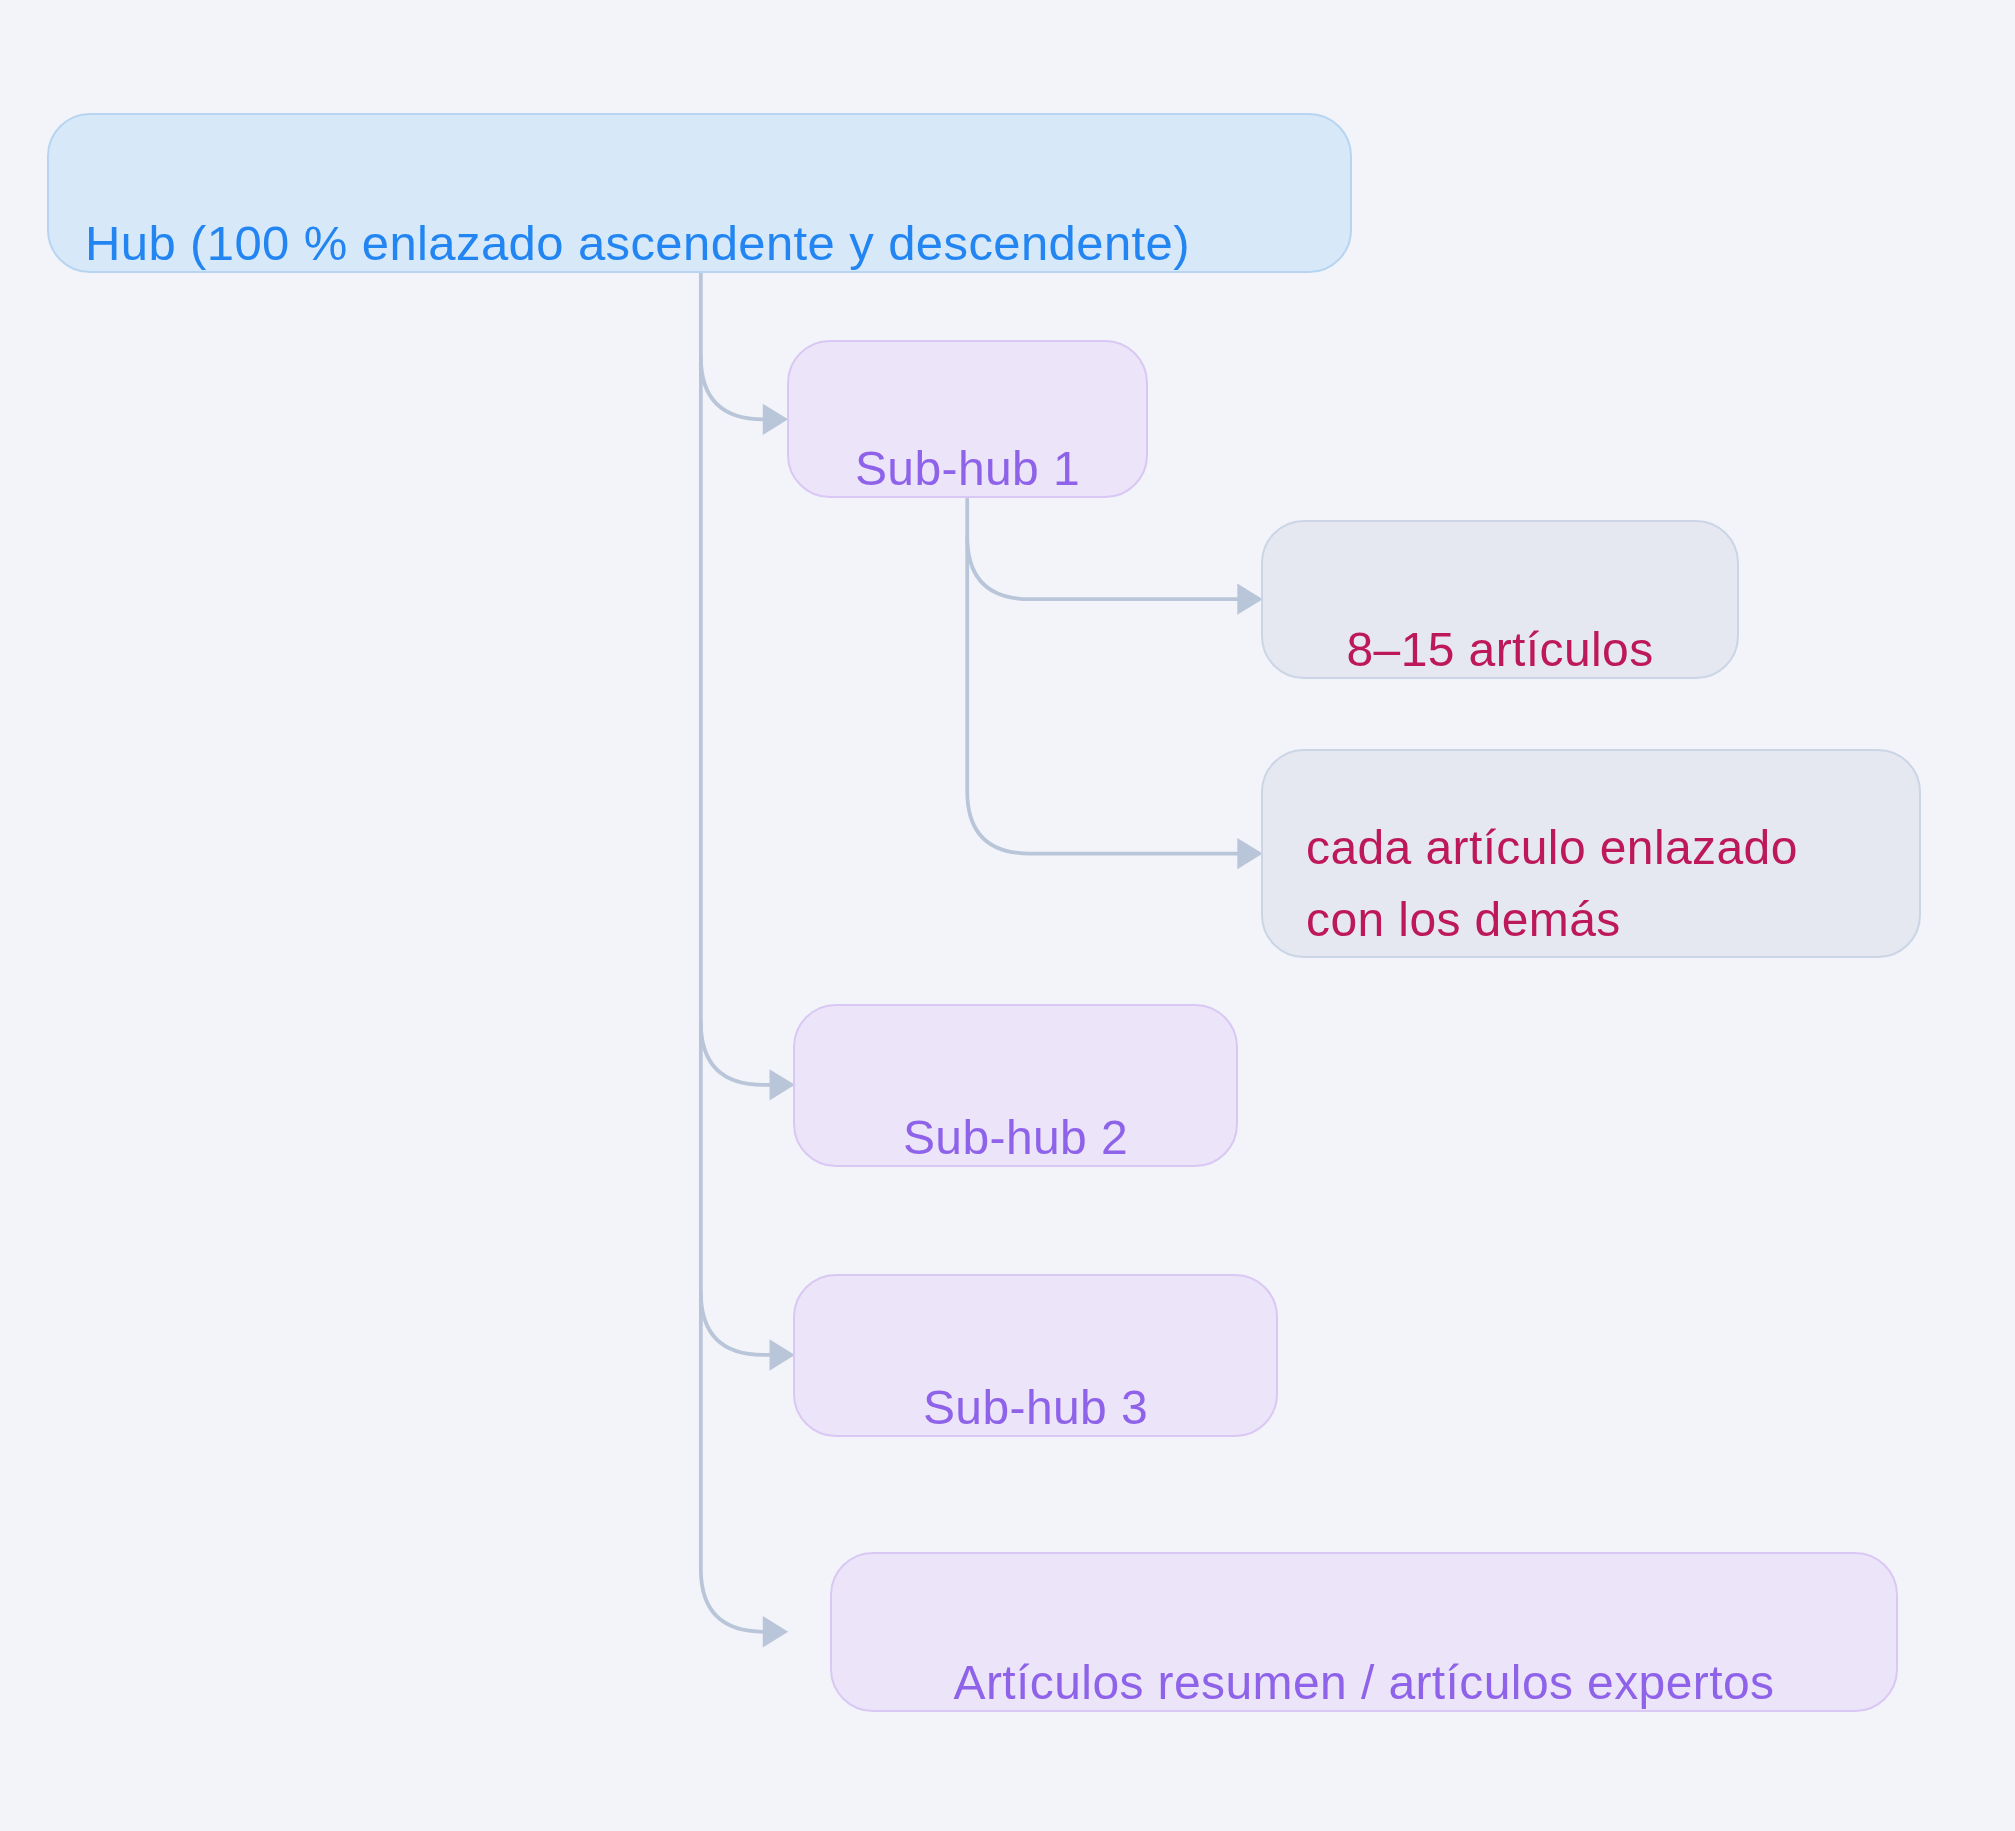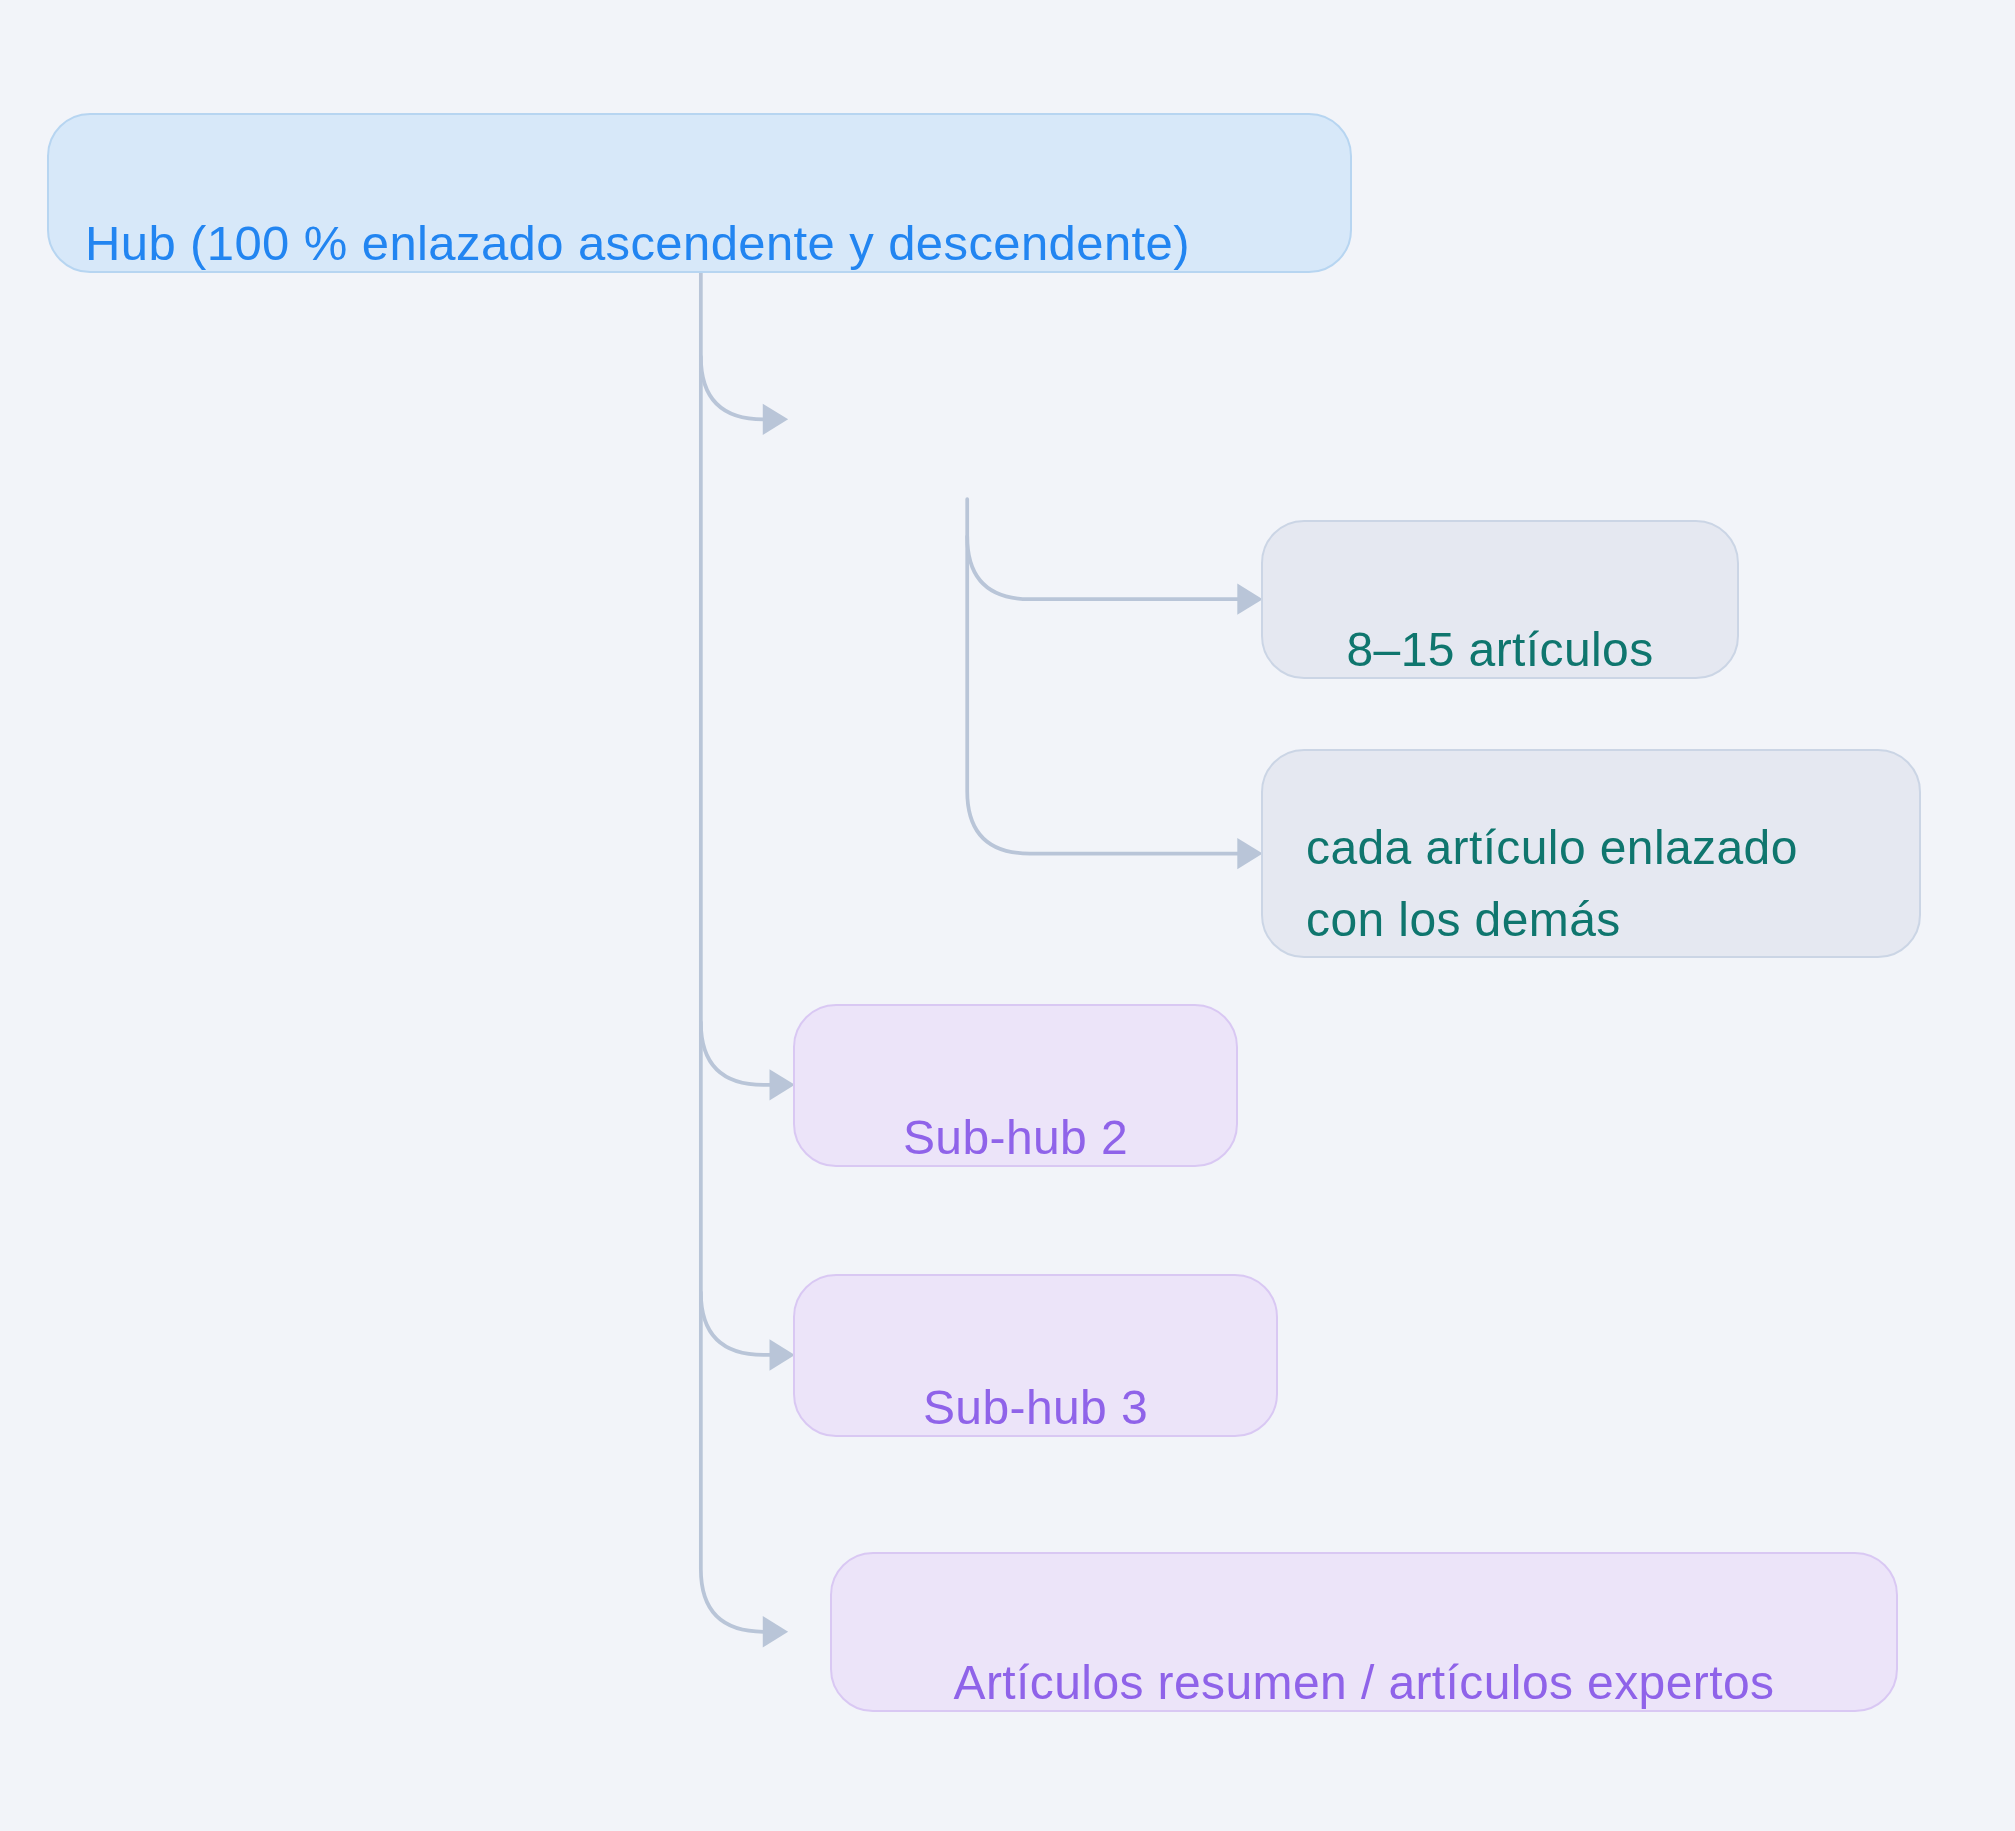--- a/index.html
+++ b/index.html
@@ -51,21 +51,21 @@
   }
   .node-purple {
     background: #ece4f9;
     border-color: #d9c8f3;
     color: #8f63e9;
     font-size: 48px;
   }
   .node-gray {
     background: #e5e8f1;
     border-color: #cbd5e5;
-    color: #0f766e;
+    color: #be185d;
     font-size: 48px;
   }
   .node-subhub1 { left: 787px; top: 340px; width: 361px;  height: 158px; }
   .node-articles-count  { left: 1261px; top: 520px;  width: 478px; height: 159px; }
   .node-articles-linked {
     left: 1261px; top: 749px; width: 660px; height: 209px;
     justify-content: flex-start;
     padding: 0 43px;
     line-height: 1.5;
   }
@@ -97,20 +97,23 @@
     <polygon class="arrowhead" points="1065,1816 1031,1795 1031,1837"></polygon>
     <polygon class="arrowhead" points="1056,2187 1022,2166 1022,2208"></polygon>
     <polygon class="arrowhead" points="1692,803 1658,782 1658,824"></polygon>
     <polygon class="arrowhead" points="1692,1144 1658,1123 1658,1165"></polygon>
   </svg>
 
   <div class="node node-hub">
     <span>Hub (100 % enlazado ascendente y descendente)</span>
   </div>
 
+  <div class="node node-purple node-subhub1">
+    <span>Sub-hub 1</span>
+  </div>
 
   <div class="node node-gray node-articles-count">
     <span>8–15 artículos</span>
   </div>
 
   <div class="node node-gray node-articles-linked">
     <span>cada artículo enlazado con los demás</span>
   </div>
 
   <div class="node node-purple node-subhub2">

